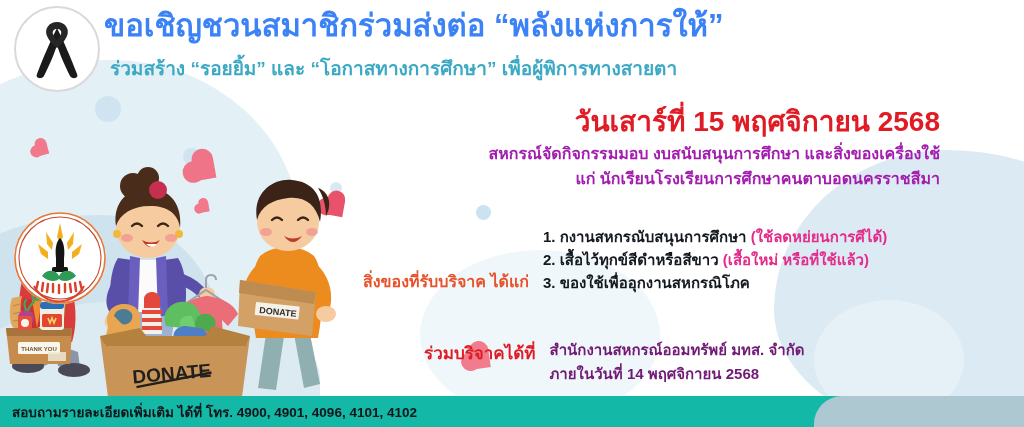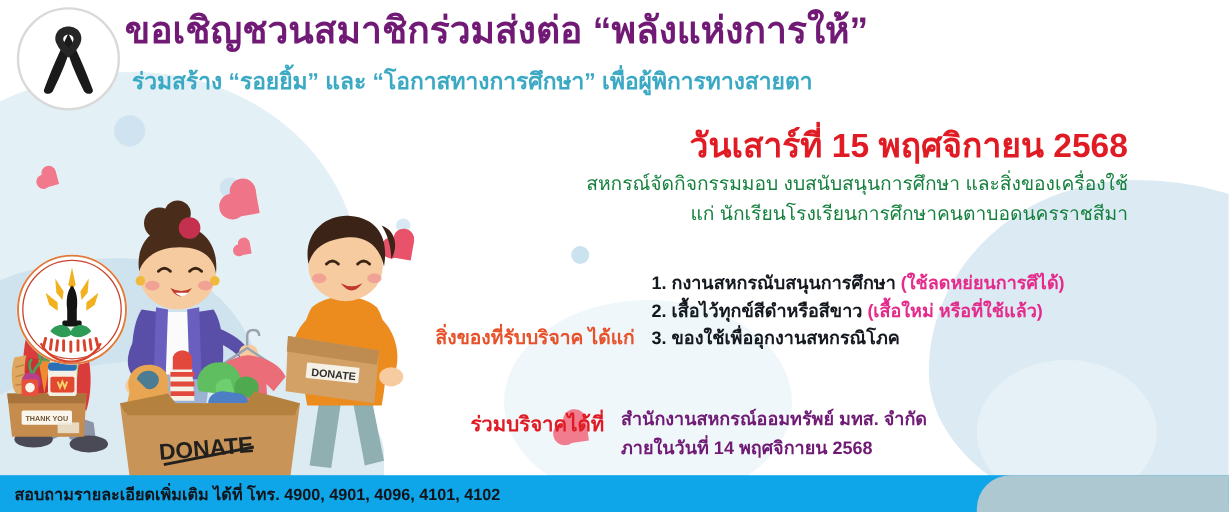--- a/index.html
+++ b/index.html
@@ -98,21 +98,21 @@
   }
 
   
   #header-block {
     position:absolute; left:104px; top:8px;
     width:900px;
     z-index:5;
   }
   .title-main {
     font-size:31px; font-weight:bold;
-    color:#701a75;
+    color:#3b82f6;
     line-height:1.18;
     white-space:nowrap;
   }
   .title-sub {
     font-size:19px; font-weight:bold;
     color:#3BA9C4;
     line-height:1.3;
     margin-top:12px; margin-left:6px;
     white-space:nowrap;
   }
@@ -123,22 +123,22 @@
     width:640px; text-align:right;
     z-index:5;
   }
   .event-date {
     font-size:28px; font-weight:bold;
     color:#E01B24;
     line-height:1.25;
     white-space:nowrap;
   }
   .event-line {
-    font-size:16px; font-weight:normal;
-    color:#15803d;
+    font-size:16px; font-weight:bold;
+    color:#a21caf;
     line-height:1.55;
     white-space:nowrap;
   }
   .event-line.l1 { margin-top:3px; }
 
   
   #items-block {
     position:absolute; left:363px; top:226px;
     display:flex; align-items:flex-end;
     z-index:5;
@@ -153,21 +153,21 @@
   .item-row {
     font-size:15px; font-weight:bold;
     color:#14181F;
     line-height:1.52;
     white-space:nowrap;
   }
   .item-note { color:#E42A8B; }
 
   
   #where-block {
-    position:absolute; left:392px; top:338px;
+    position:absolute; left:424px; top:338px;
     display:flex; align-items:flex-start;
     z-index:5;
   }
   .where-label {
     font-size:17px; font-weight:bold;
     color:#E01B24;
     white-space:nowrap;
     padding-top:1px;
   }
   .where-lines { margin-left:14px; }
@@ -175,21 +175,21 @@
     font-size:15px; font-weight:bold;
     color:#701a75;
     line-height:1.58;
     white-space:nowrap;
   }
 
   
   #footer-bar {
     position:absolute; left:0; bottom:0;
     width:1024px; height:31px;
-    background:#0ea5e9;
+    background:#14b8a6;
     display:flex; align-items:center;
     z-index:8;
   }
   #footer-bar .accent {
     position:absolute; right:0; top:0;
     width:210px; height:31px;
     background:#AEC8D2;
     border-radius:28px 0 0 0;
   }
   .footer-text {

